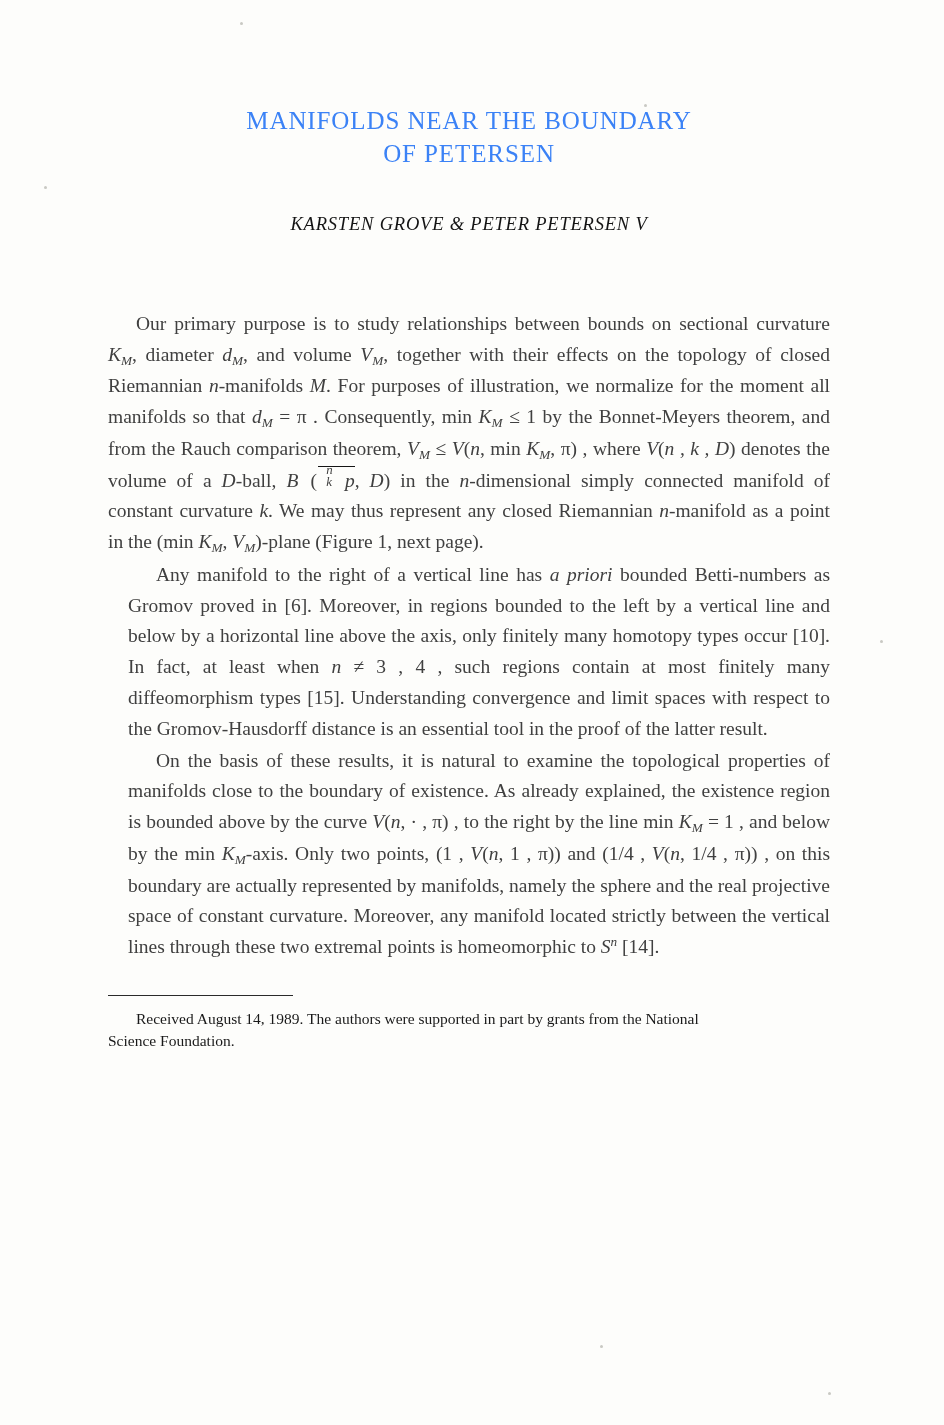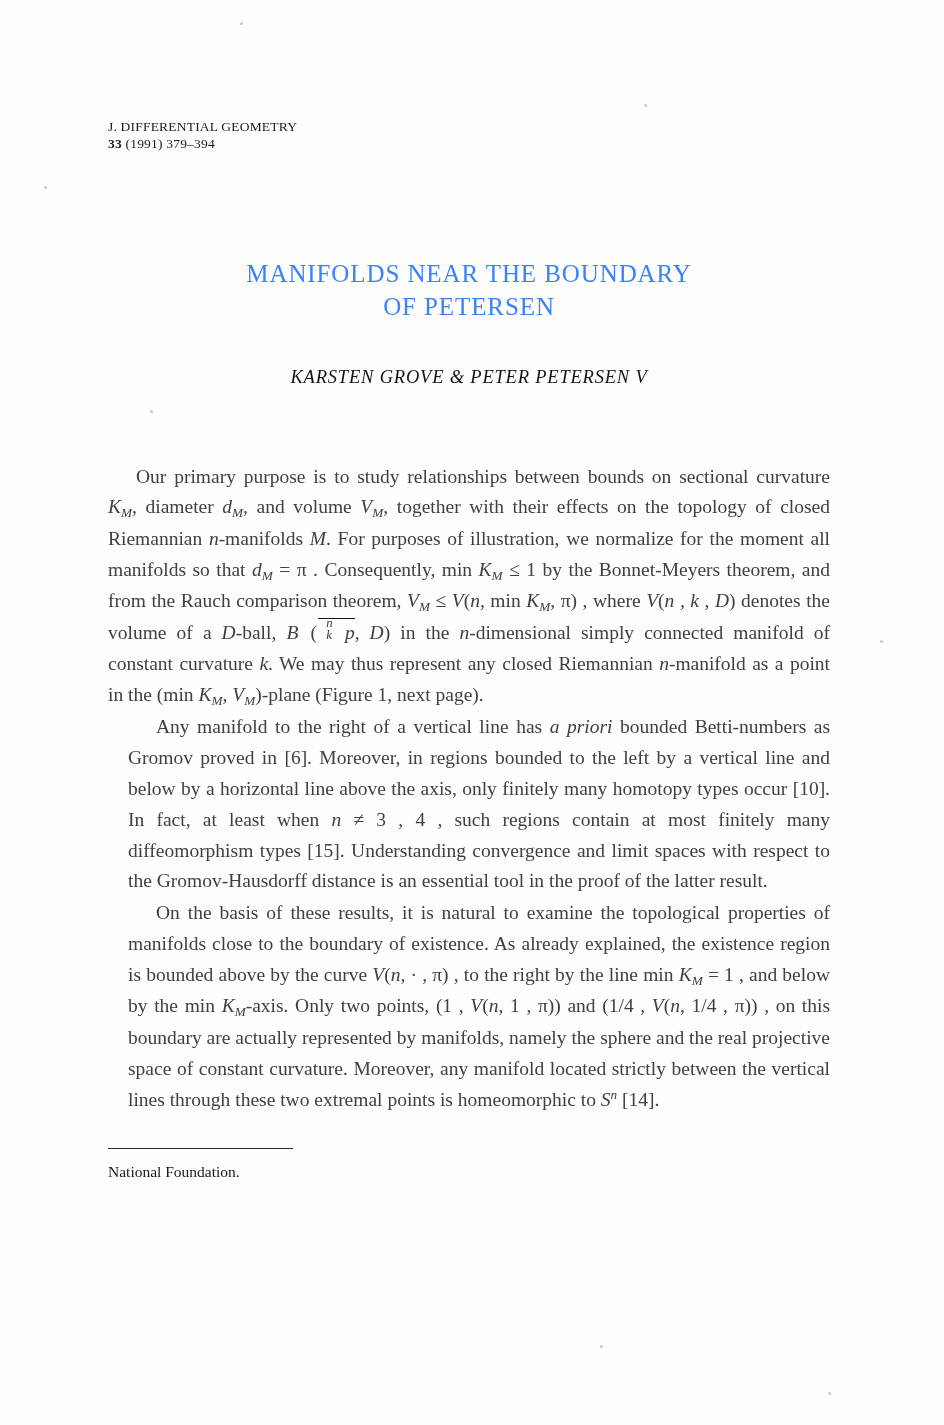--- a/index.html
+++ b/index.html
@@ -154,24 +154,20 @@
   <div class="tiny-dot" style="left:240px; top:22px;"></div>
   <div class="tiny-dot" style="left:44px; top:186px;"></div>
   <div class="tiny-dot" style="left:644px; top:104px;"></div>
   <div class="tiny-dot" style="left:150px; top:410px;"></div>
   <div class="tiny-dot" style="left:880px; top:640px;"></div>
   <div class="tiny-dot" style="left:600px; top:1345px;"></div>
   <div class="tiny-dot" style="left:828px; top:1392px;"></div>
 
   <div class="content">
 
-    <div class="journal-head">
-      <div>J. DIFFERENTIAL GEOMETRY</div>
-      <div class="line2"><span class="vol">33</span> <span>(1991) 379–394</span></div>
-    </div>
 
     <div class="title">
       <div>MANIFOLDS NEAR THE BOUNDARY</div>
       <div>OF PETERSEN</div>
     </div>
 
     <div class="authors">KARSTEN GROVE &amp; PETER PETERSEN V</div>
 
     <div class="body-text">
 
@@ -179,17 +175,17 @@
 
       <p><span>Any manifold to the right of a vertical line has </span><span class="math">a priori</span><span> bounded Betti-numbers as Gromov proved in [6].  Moreover, in regions bounded to the left by a vertical line and below by a horizontal line above the axis, only finitely many homotopy types occur [10]. In fact, at least when </span><span class="math">n</span><span> ≠ 3 , 4 , such regions contain at most finitely many diffeomorphism types [15].  Understanding convergence and limit spaces with respect to the Gromov-Hausdorff distance is an essential tool in the proof of the latter result.</span></p>
 
       <p><span>On the basis of these results, it is natural to examine the topological properties of manifolds close to the boundary of existence.  As already explained, the existence region is bounded above by the curve </span><span class="math">V</span><span>(</span><span class="math">n</span><span>, · , π) , to the right by the line  min </span><span class="math">K</span><sub>M</sub><span> = 1 , and below by the  min </span><span class="math">K</span><sub>M</sub><span>-axis. Only two points, (1 , </span><span class="math">V</span><span>(</span><span class="math">n</span><span>, 1 , π)) and (1/4 , </span><span class="math">V</span><span>(</span><span class="math">n</span><span>, 1/4 , π)) , on this boundary are actually represented by manifolds, namely the sphere and the real projective space of constant curvature.  Moreover, any manifold located strictly between the vertical lines through these two extremal points is homeomorphic to </span><span class="math">S</span><sup>n</sup><span> [14].</span></p>
 
     </div>
 
     <hr class="footnote-rule">
 
     <div class="footnote">
-      <span>National Foundation.</span>
+      <span class="fn-indent">Received August 14, 1989. The authors were supported in part by grants from the National</span><span>Science Foundation.</span>
     </div>
 
   </div>
 </div>
 
 </body></html>

